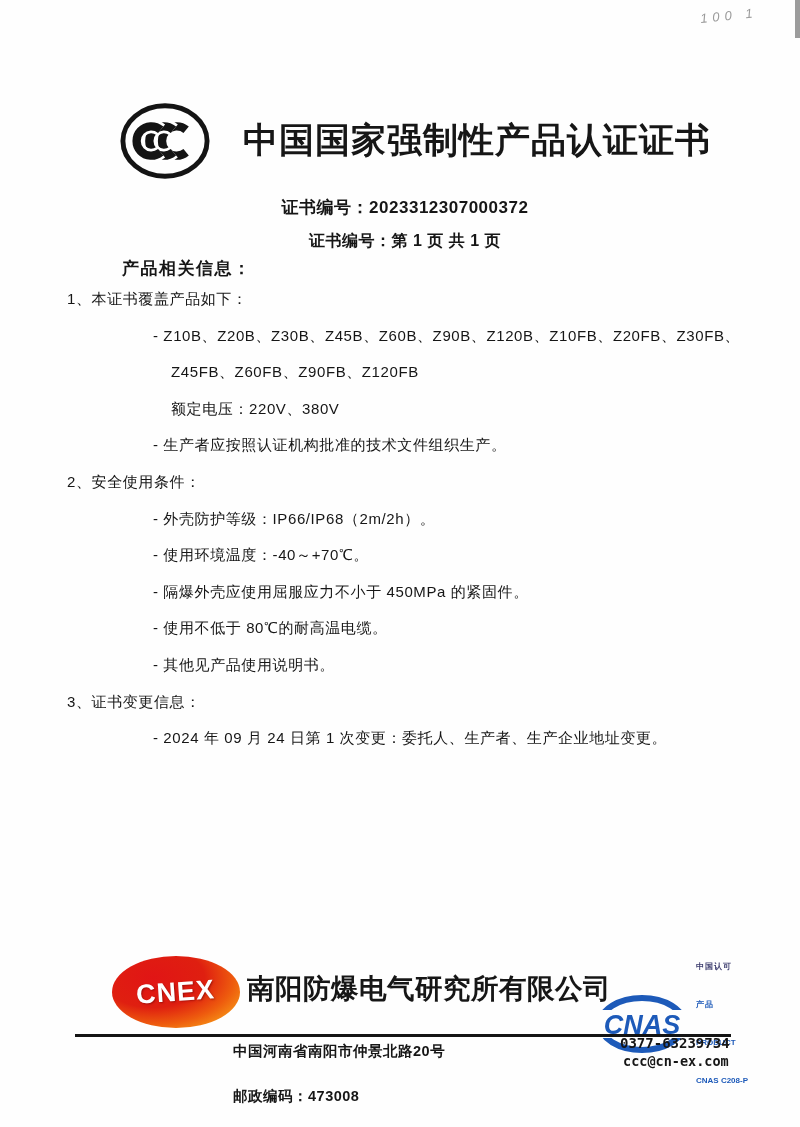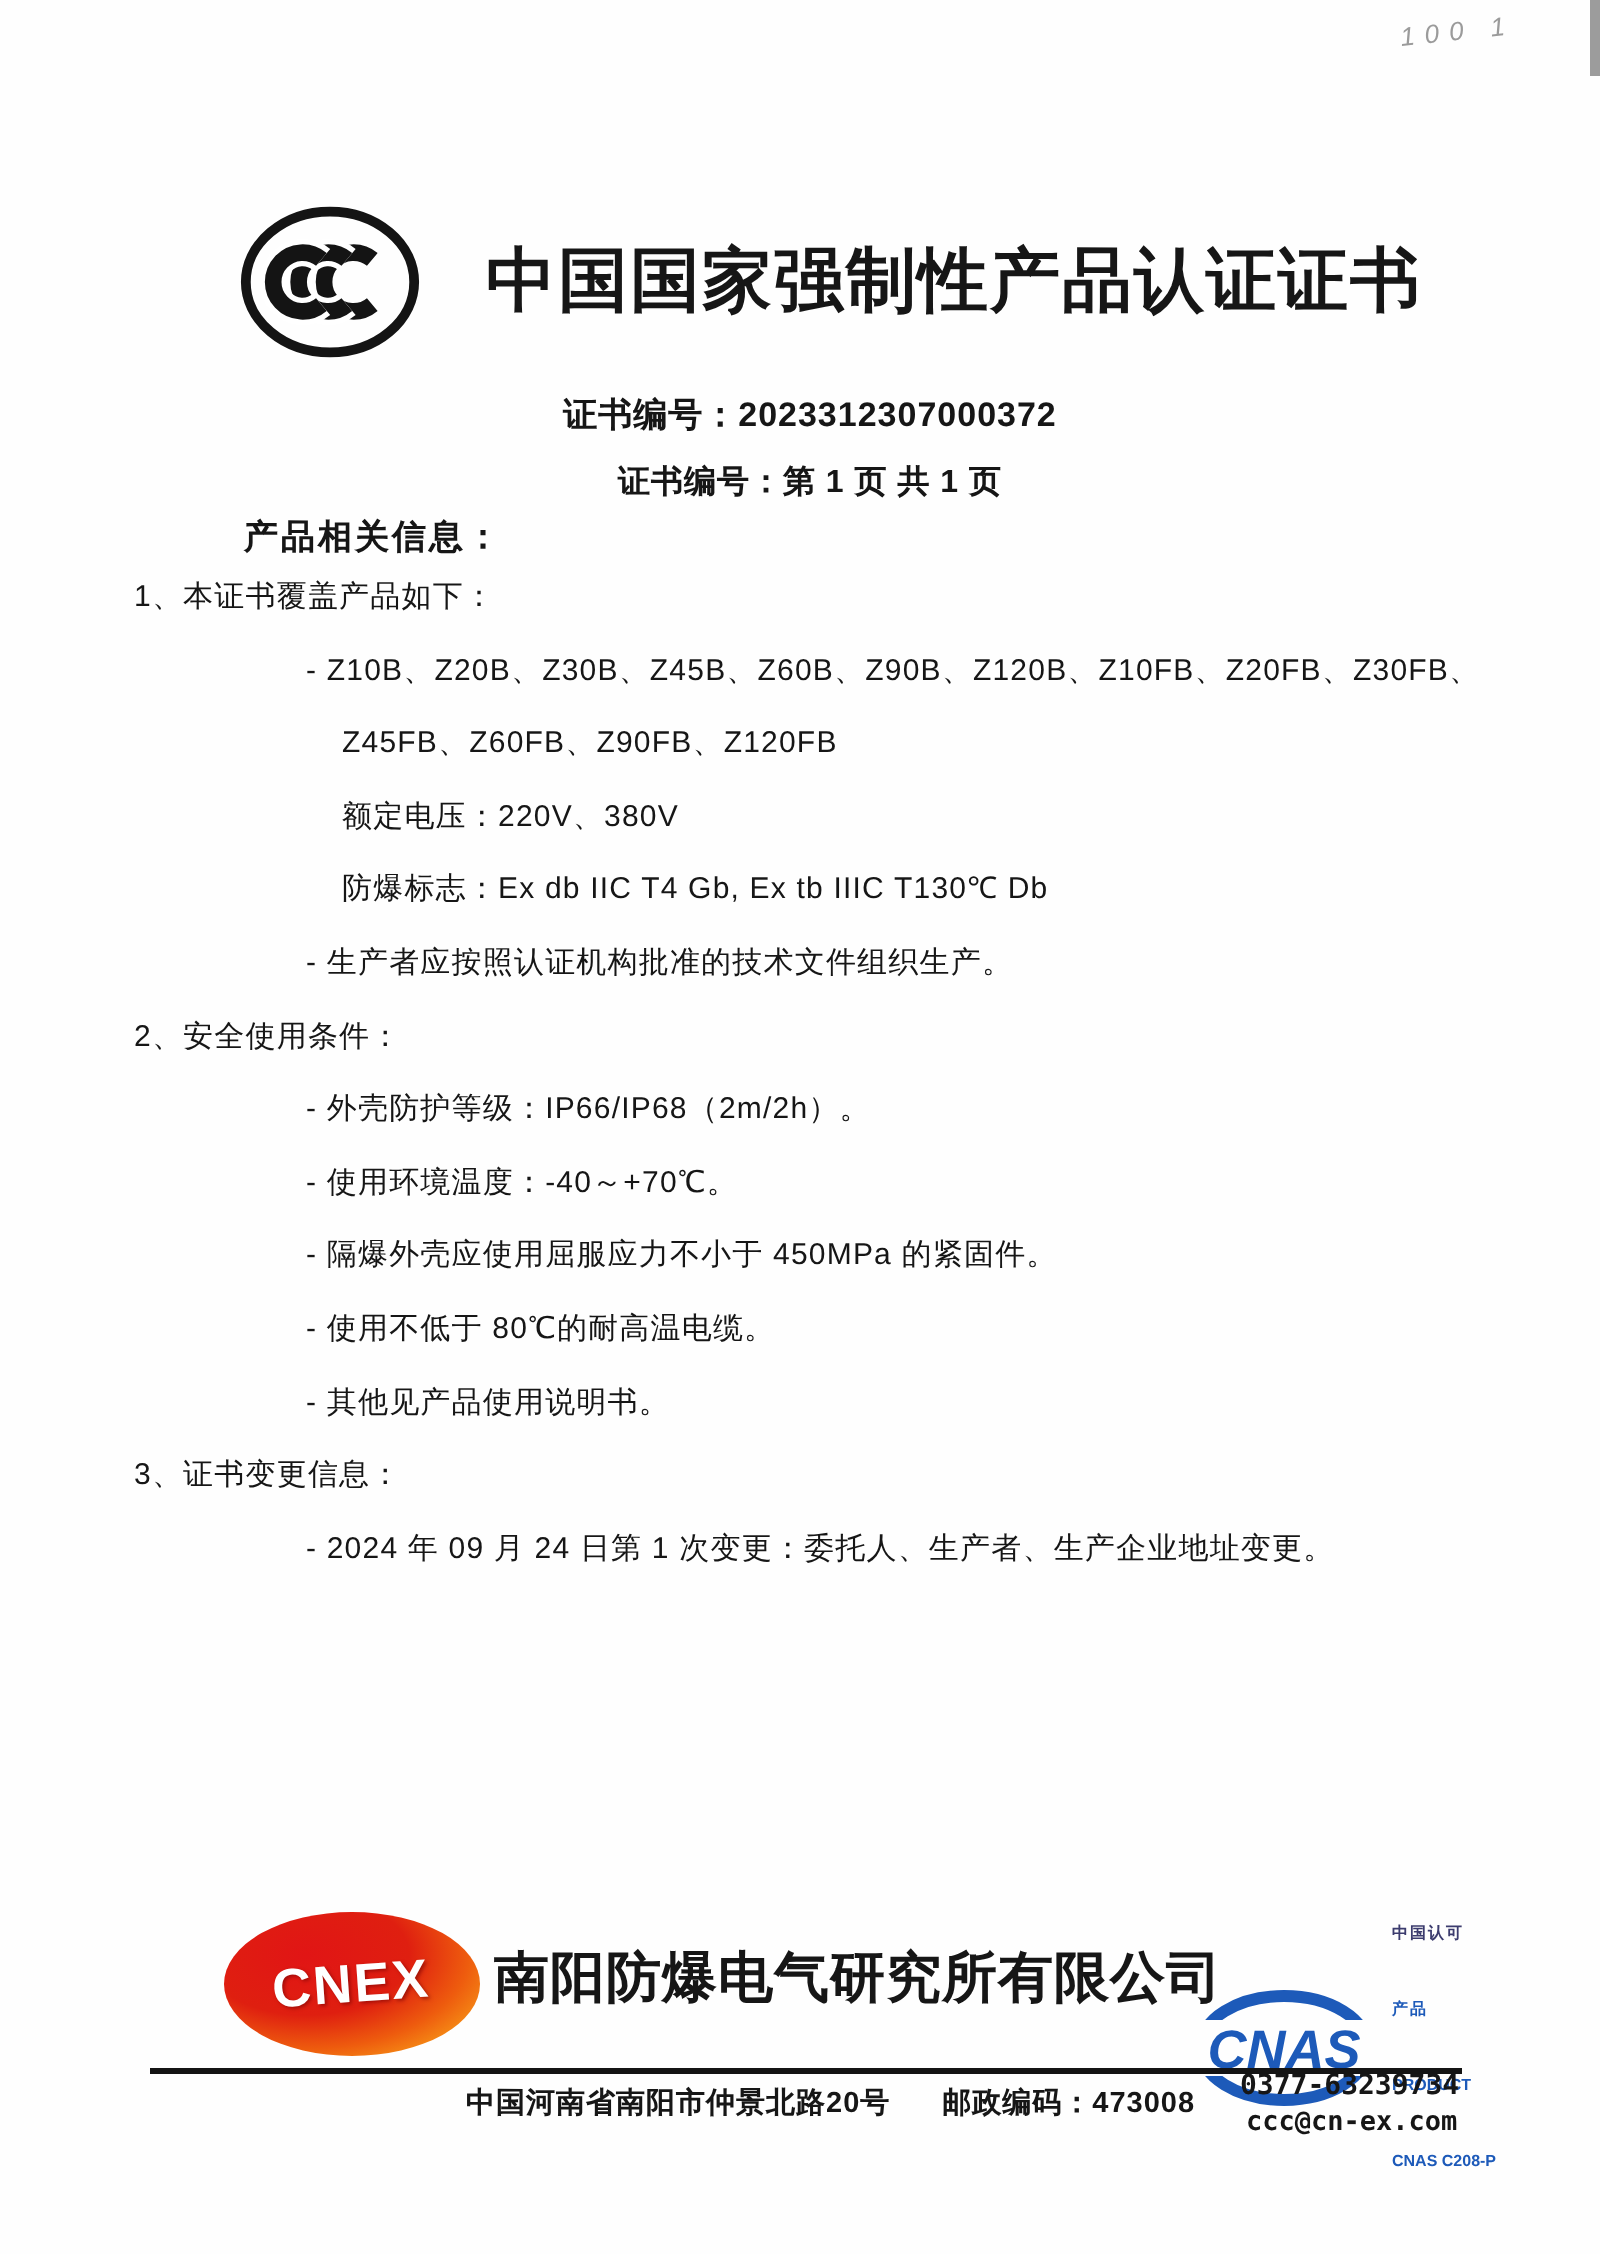--- a/index.html
+++ b/index.html
@@ -74,21 +74,21 @@
   .footer-divider{
     position:absolute;left:75px;top:1034px;width:656px;height:2.5px;background:#141414;
   }
   .footer-urls{
     position:absolute;left:78px;top:1039px;
     font-family:"DejaVu Sans Mono", monospace;font-size:13px;font-weight:600;
     line-height:16.5px;white-space:nowrap;
   }
   .footer-address{
     position:absolute;left:233px;top:1042px;display:flex;gap:26px;
-    font-size:14.5px;font-weight:bold;letter-spacing:.5px;white-space:nowrap;
+    font-size:14.5px;font-weight:bold;letter-spacing:.5px;white-space:nowrap;flex-direction:column;
   }
   .footer-phone{
     position:absolute;left:620px;top:1035px;
     font-family:"DejaVu Sans Mono", monospace;font-size:14px;font-weight:600;white-space:nowrap;
   }
   .footer-email{
     position:absolute;left:623px;top:1053px;
     font-family:"DejaVu Sans Mono", monospace;font-size:13.5px;font-weight:600;white-space:nowrap;
   }
   
@@ -122,21 +122,20 @@
     <span>证书编号：</span><span>第 1 页  共 1 页</span>
   </div>
 
   <div class="section-heading">产品相关信息：</div>
 
   <div class="content-lines">
       <div class="line indent-1">1、本证书覆盖产品如下：</div>
       <div class="line indent-2">- Z10B、Z20B、Z30B、Z45B、Z60B、Z90B、Z120B、Z10FB、Z20FB、Z30FB、</div>
       <div class="line indent-3">Z45FB、Z60FB、Z90FB、Z120FB</div>
       <div class="line indent-3">额定电压：220V、380V</div>
-      <div class="line indent-3">防爆标志：Ex db IIC T4 Gb, Ex tb IIIC T130℃ Db</div>
       <div class="line indent-2">- 生产者应按照认证机构批准的技术文件组织生产。</div>
       <div class="line indent-1">2、安全使用条件：</div>
       <div class="line indent-2">- 外壳防护等级：IP66/IP68（2m/2h）。</div>
       <div class="line indent-2">- 使用环境温度：-40～+70℃。</div>
       <div class="line indent-2">- 隔爆外壳应使用屈服应力不小于 450MPa 的紧固件。</div>
       <div class="line indent-2">- 使用不低于 80℃的耐高温电缆。</div>
       <div class="line indent-2">- 其他见产品使用说明书。</div>
       <div class="line indent-1">3、证书变更信息：</div>
       <div class="line indent-2">- 2024 年 09 月 24 日第 1 次变更：委托人、生产者、生产企业地址变更。</div>
     </div>

